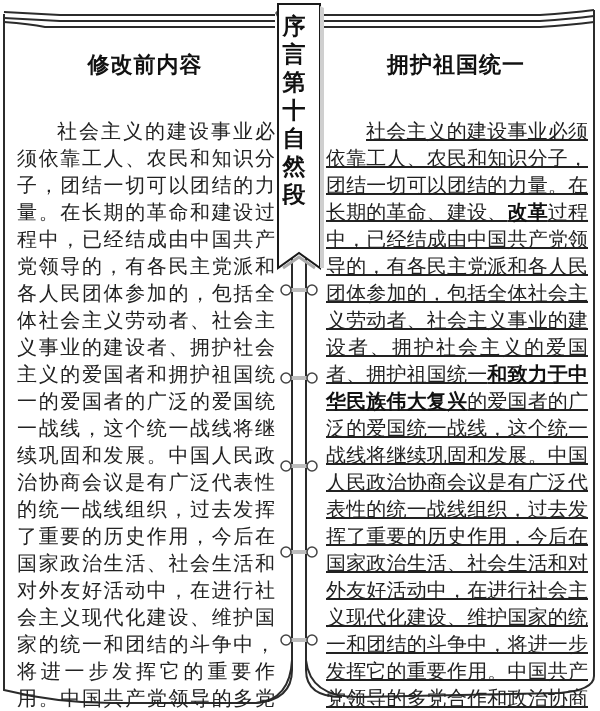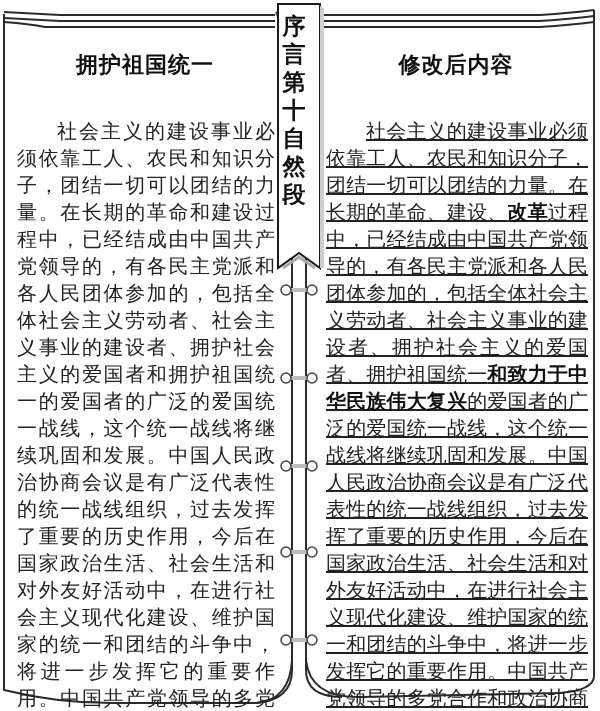--- a/index.html
+++ b/index.html
@@ -81,24 +81,24 @@
   <span>序</span>
   <span>言</span>
   <span>第</span>
   <span>十</span>
   <span>自</span>
   <span>然</span>
   <span>段</span>
 </div>
 
 <div class="panel panel-left">
-  <div class="panel-title">拥护祖国统一</div>
+  <div class="panel-title">修改前内容</div>
   <div class="panel-body">
     <span>社会主义的建设事业必须依靠工人、农民和知识分子，团结一切可以团结的力量。在长期的革命和建设过程中，已经结成由中国共产党领导的，有各民主党派和各人民团体参加的，包括全体社会主义劳动者、社会主义事业的建设者、拥护社会主义的爱国者和拥护祖国统一的爱国者的广泛的爱国统一战线，这个统一战线将继续巩固和发展。中国人民政治协商会议是有广泛代表性的统一战线组织，过去发挥了重要的历史作用，今后在国家政治生活、社会生活和对外友好活动中，在进行社会主义现代化建设、维护国家的统一和团结的斗争中，将进一步发挥它的重要作用。中国共产党领导的多党合作和政治协商制度将长期存在和发展。</span>
   </div>
 </div>
 
 <div class="panel panel-right">
-  <div class="panel-title">修改后内容</div>
+  <div class="panel-title">拥护祖国统一</div>
   <div class="panel-body">
     <span>社会主义的建设事业必须依靠工人、农民和知识分子，团结一切可以团结的力量。在长期的革命、建设、</span><b>改革</b><span>过程中，已经结成由中国共产党领导的，有各民主党派和各人民团体参加的，包括全体社会主义劳动者、社会主义事业的建设者、拥护社会主义的爱国者、拥护祖国统一</span><b>和致力于中华民族伟大复兴</b><span>的爱国者的广泛的爱国统一战线，这个统一战线将继续巩固和发展。中国人民政治协商会议是有广泛代表性的统一战线组织，过去发挥了重要的历史作用，今后在国家政治生活、社会生活和对外友好活动中，在进行社会主义现代化建设、维护国家的统一和团结的斗争中，将进一步发挥它的重要作用。中国共产党领导的多党合作和政治协商制度将长期存在和发展。</span>
   </div>
 </div>
 
 </body></html>

